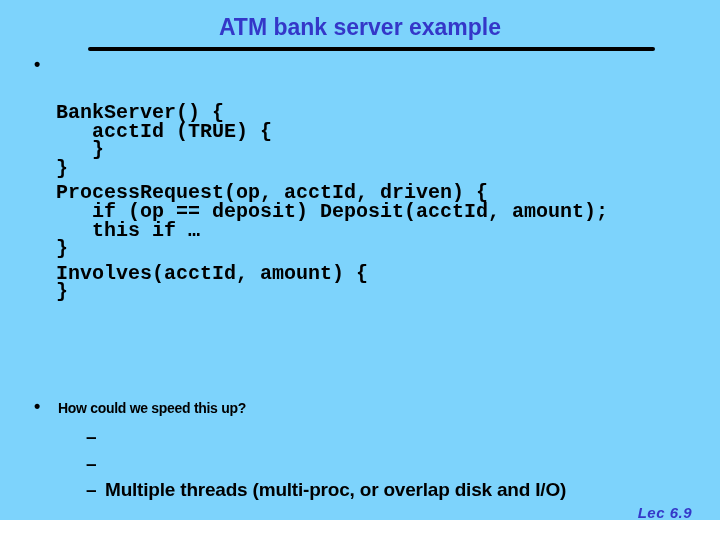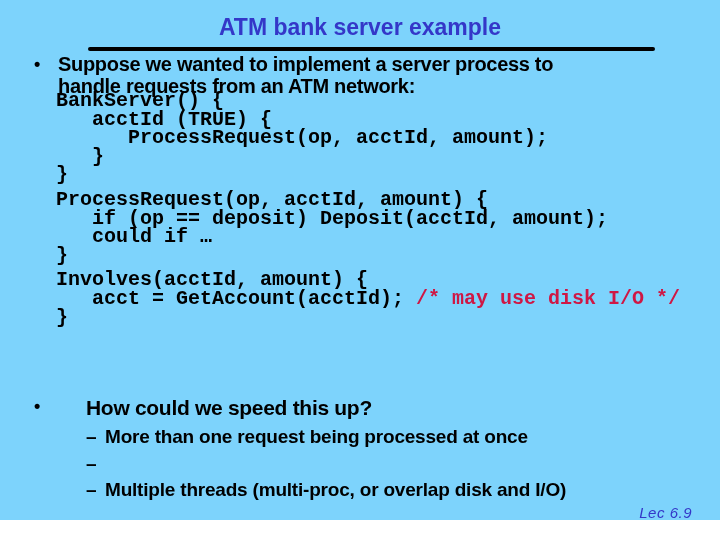--- a/index.html
+++ b/index.html
@@ -34,23 +34,23 @@
   .bullet .b-marker{
     width:24px;flex:0 0 24px;
     font-size:18px;font-weight:bold;line-height:21.5px;
   }
   .bullet .b-text{
     font-size:20px;font-weight:bold;line-height:21.5px;
     letter-spacing:-0.3px;
   }
   .b1{top:54px;left:34px;width:660px;}
   .b2{top:396px;left:34px;}
-  .b2 .b-text{font-size:21px;line-height:24px;margin-left:28px;}
+  .b2 .b-text{font-size:14px;line-height:24px;}
   .code{
-    position:absolute;top:92px;left:56px;
+    position:absolute;top:104px;left:56px;
     font-family:"Liberation Mono", monospace;
     font-weight:bold;font-size:20px;
     color:var(--ink);
   }
   .code-line{
     height:18.6px;line-height:18.6px;
     white-space:pre;
   }
   .code-line.gap{margin-bottom:6px;}
   .code-comment{color:var(--red);}
@@ -59,65 +59,58 @@
   }
   .sub{
     display:flex;align-items:flex-start;
     font-size:19px;font-weight:bold;line-height:26.6px;
     letter-spacing:-0.2px;
   }
   .sub .sub-marker{width:19px;flex:0 0 19px;}
   .footer{
     position:absolute;top:504px;right:28px;
     color:var(--blue);
-    font-size:15px;font-weight:normal;font-style:italic;
+    font-size:15px;font-weight:bold;font-style:italic;
     letter-spacing:0.5px;
   }
 </style>
 </head>
 <body>
 
 <div class="slide">
 
   <div class="title">ATM bank server example</div>
 
   <div class="rule"></div>
 
   <div class="bullet b1">
     <span class="b-marker">•</span>
-    <span class="b-text">
-        <div>Suppose we wanted to implement a server process to</div>
-        <div>handle requests from an ATM network:</div>
-      </span>
   </div>
 
   <div class="code">
       <div class="code-line"><span>BankServer() {</span></div>
       <div class="code-line"><span>   acctId (TRUE) {</span></div>
-      <div class="code-line"><span>      ProcessRequest(op, acctId, amount);</span></div>
       <div class="code-line"><span>   }</span></div>
       <div class="code-line gap"><span>}</span></div>
-      <div class="code-line"><span>ProcessRequest(op, acctId, amount) {</span></div>
+      <div class="code-line"><span>ProcessRequest(op, acctId, driven) {</span></div>
       <div class="code-line"><span>   if (op == deposit) Deposit(acctId, amount);</span></div>
-      <div class="code-line"><span>   could if …</span></div>
+      <div class="code-line"><span>   this if …</span></div>
       <div class="code-line gap"><span>}</span></div>
       <div class="code-line"><span>Involves(acctId, amount) {</span></div>
-      <div class="code-line"><span>   acct = GetAccount(acctId); </span><span class="code-comment">/* may use disk I/O */</span></div>
       <div class="code-line"><span>}</span></div>
     </div>
 
   <div class="bullet b2">
     <span class="b-marker">•</span>
     <span class="b-text">How could we speed this up?</span>
   </div>
 
   <div class="subs">
       <div class="sub">
         <span class="sub-marker">–</span>
-        <span>More than one request being processed at once</span>
       </div>
       <div class="sub">
         <span class="sub-marker">–</span>
       </div>
       <div class="sub">
         <span class="sub-marker">–</span>
         <span>Multiple threads (multi-proc, or overlap disk and I/O)</span>
       </div>
     </div>
 

